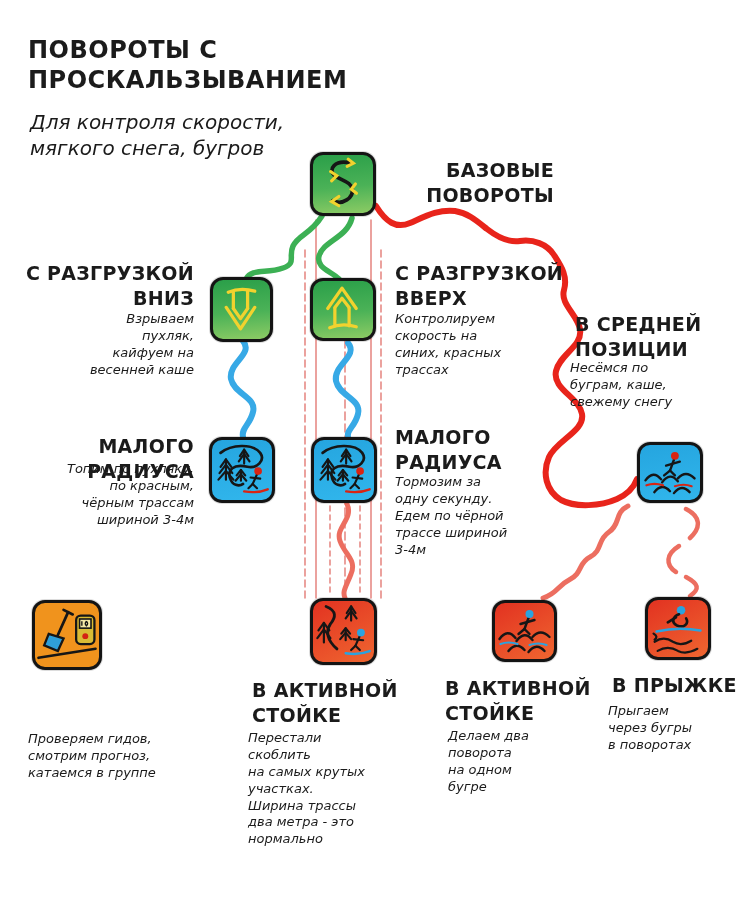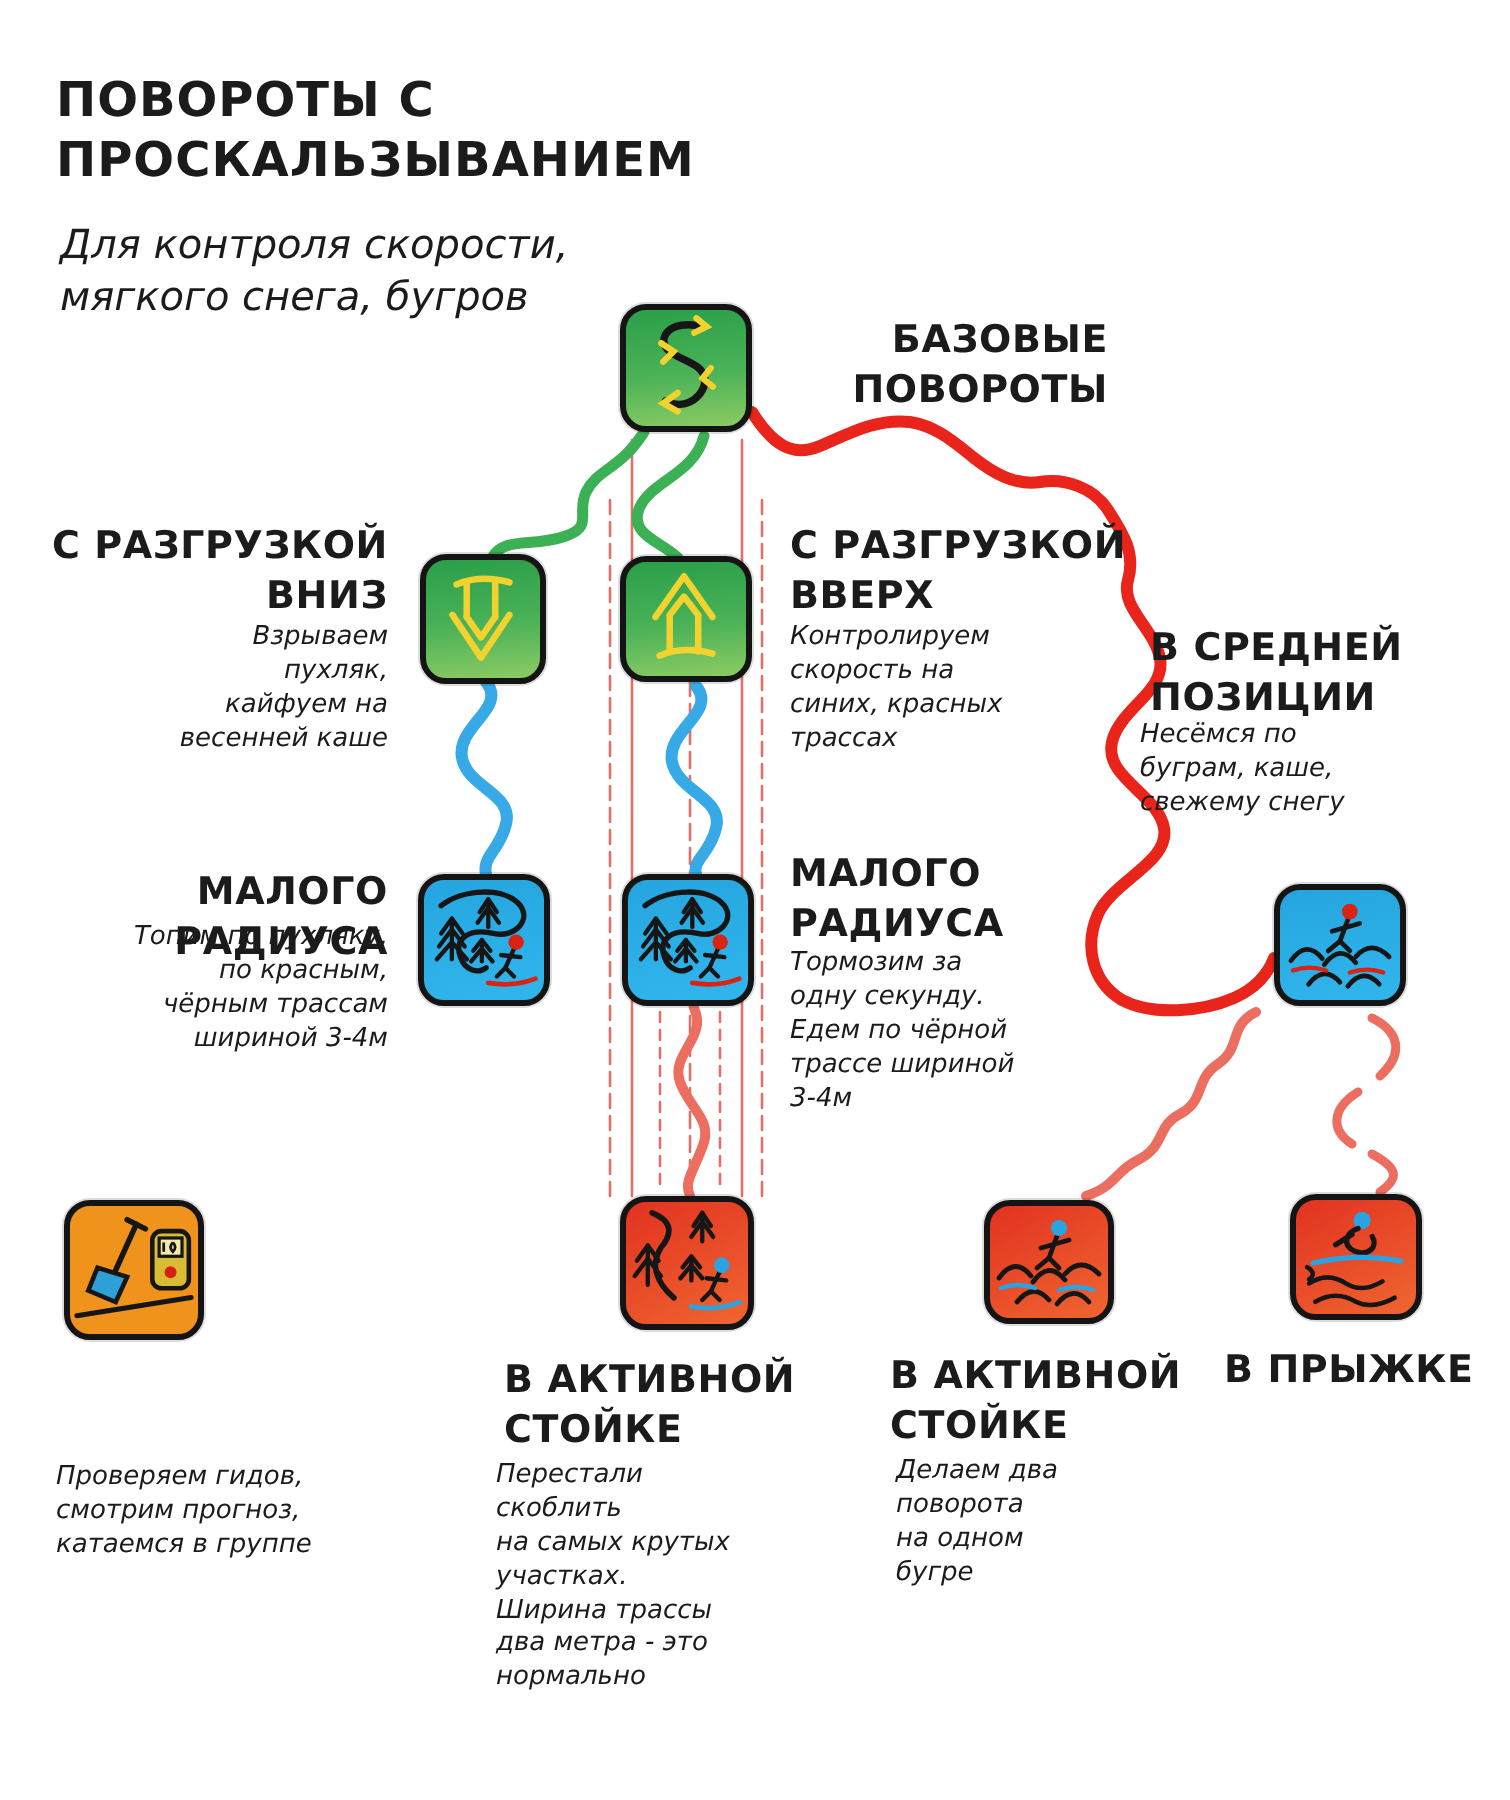--- a/index.html
+++ b/index.html
@@ -304,14 +304,17 @@
       </g>
       <path d="M 7 31 Q 28 26 50 30" fill="none" stroke="#2aa3e0" stroke-width="2.6" stroke-linecap="round"></path>
       <g fill="none" stroke="#161616" stroke-width="2.2" stroke-linecap="round">
         <path d="M 5 41 Q 14 35 23 41 Q 31 46 41 40"></path>
         <path d="M 8 50 Q 18 44 28 50 Q 36 54 47 48"></path>
         <path d="M 4 33 Q 9 36 5 39"></path>
       </g>
     </svg>
   </div>
   <div class="heading al-c" style="left:612px;top:673px;width:140px;">В ПРЫЖКЕ</div>
+  <div class="body-text al-c" style="left:608px;top:703px;width:145px;">Прыгаем
+через бугры
+в поворотах</div>
 
 </div>
 
 </body></html>

